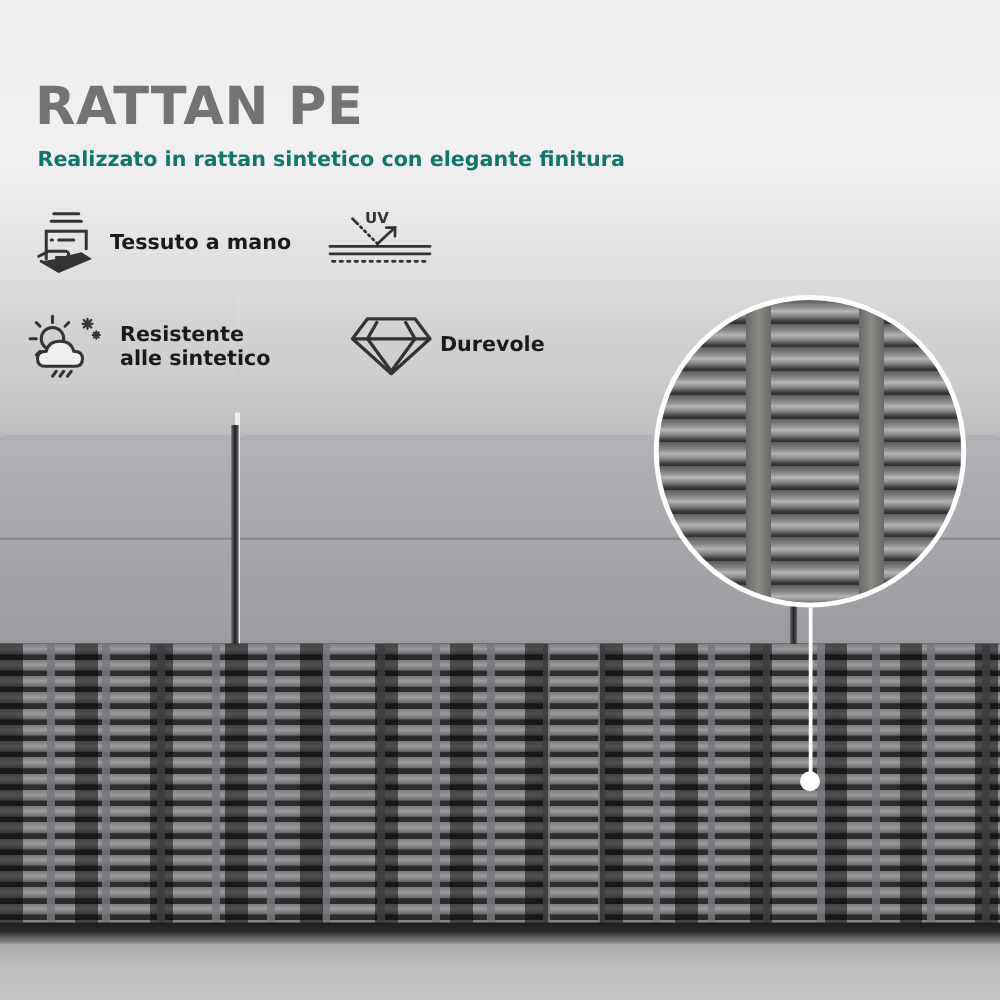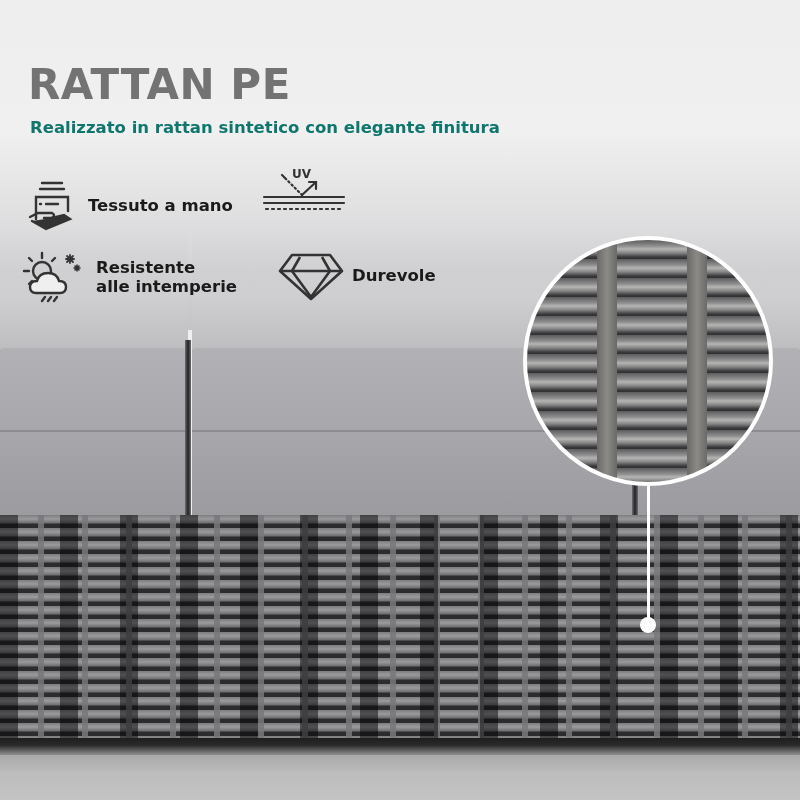--- a/index.html
+++ b/index.html
@@ -81,21 +81,21 @@
     font-family: "DejaVu Sans", sans-serif; font-weight: bold; font-size: 42px; color: #737373;
     letter-spacing: 0.5px;
   }
   .subtitle {
     position: absolute; left: 30px; top: 118px; margin: 0;
     font-family: "DejaVu Sans", sans-serif; font-weight: bold; font-size: 16.5px; color: #0f766e;
   }
   .feature {
     position: absolute; display: flex; align-items: center; gap: 4px;
   }
-  .feature .icon { width: 58px; height: 54px; display: flex; align-items: center; justify-content: flex-start; }
+  .feature .icon { width: 58px; height: 54px; display: flex; align-items: center; justify-content: center; }
   .feature .label {
     font-family: "DejaVu Sans", sans-serif; font-weight: bold; font-size: 16.5px; color: #1a1a1a; line-height: 19px;
   }
   .label .line { display: block; }
 </style>
 </head>
 <body>
 
 <div class="scene">
   <div class="bg-top"></div>
@@ -114,21 +114,21 @@
   <div class="floor"></div>
 
   <div class="lens-stem"></div>
   <div class="lens-dot"></div>
   <div class="lens"></div>
 </div>
 
 <h1 class="title">RATTAN PE</h1>
 <p class="subtitle">Realizzato in rattan sintetico con elegante finitura</p>
 
-<div class="feature" style="left:26px;top:178px;">
+<div class="feature" style="left:26px;top:166px;">
   <span class="icon">
     <svg width="56" height="56" viewBox="0 0 56 56" fill="none" stroke="#333" stroke-width="2.4" stroke-linecap="round">
       <line x1="16" y1="6" x2="36" y2="6"></line>
       <line x1="14" y1="12" x2="38" y2="12"></line>
       <path d="M10 42 V20 H42 V34"></path>
       <line x1="14" y1="27" x2="15" y2="27"></line>
       <line x1="20" y1="27" x2="32" y2="27"></line>
       <path d="M4 40 L12 36 L26 36 Q30 38 26 41 L18 41" fill="none"></path>
       <path d="M6 44 L20 52 L44 42 L38 38 L26 41" fill="#333"></path>
     </svg>
@@ -163,21 +163,21 @@
       <path d="M16 44 Q10 44 10 38 Q10 32 17 32 Q19 24 28 24 Q37 24 39 32 Q46 32 46 38 Q46 44 40 44 Z" fill="#efefef"></path>
       <line x1="22" y1="52" x2="25" y2="48"></line>
       <line x1="28" y1="52" x2="31" y2="48"></line>
       <line x1="34" y1="52" x2="37" y2="48"></line>
       <path d="M50 6 L50 14 M46 10 L54 10 M47 7 L53 13 M53 7 L47 13" stroke-width="1.8"></path>
       <path d="M57 16 L57 22 M54 19 L60 19 M55 17 L59 21 M59 17 L55 21" stroke-width="1.6"></path>
     </svg>
   </span>
   <span class="label">
     <span class="line">Resistente</span>
-    <span class="line">alle intemperie</span>
+    <span class="line">alle sintetico</span>
   </span>
 </div>
 
 <div class="feature" style="left:278px;top:248px;">
   <span class="icon" style="width:70px;">
     <svg width="66" height="56" viewBox="0 0 66 56" fill="none" stroke="#333" stroke-width="2.6" stroke-linejoin="round">
       <path d="M14 8 H52 L64 24 L33 52 L2 24 Z"></path>
       <line x1="2" y1="24" x2="64" y2="24"></line>
       <path d="M22 10 L14 24 L33 50"></path>
       <path d="M44 10 L52 24 L33 50"></path>

